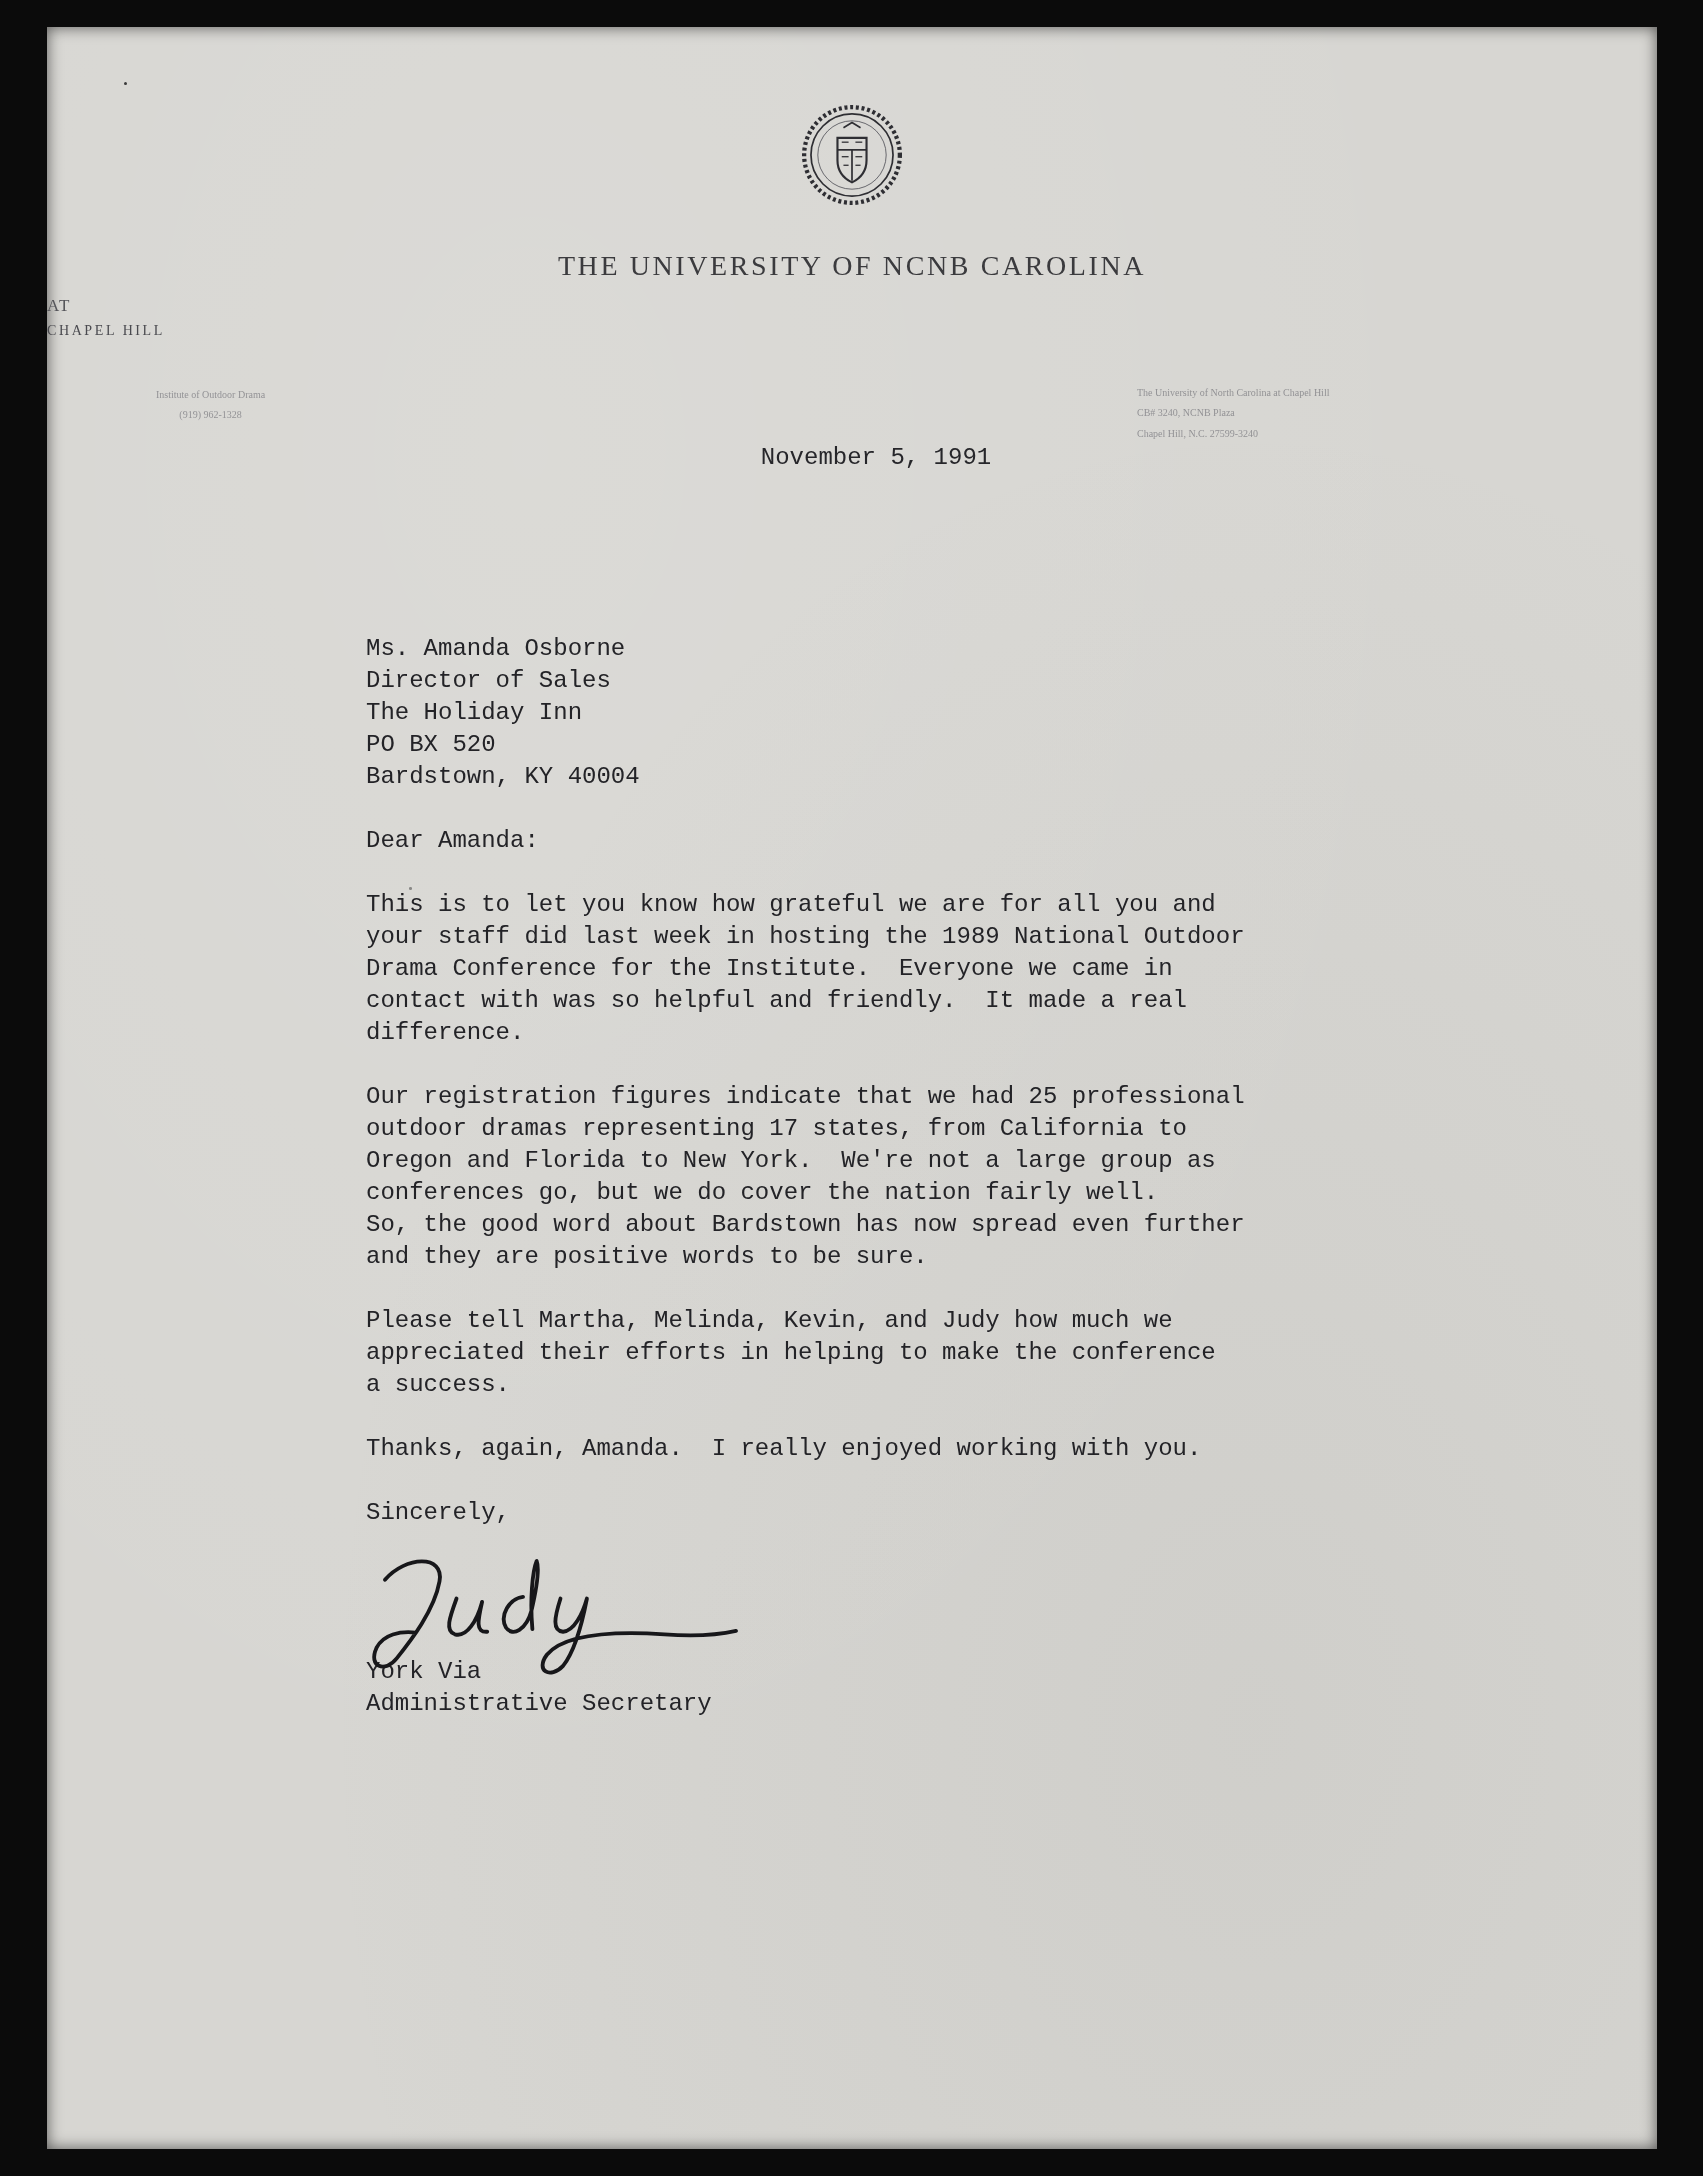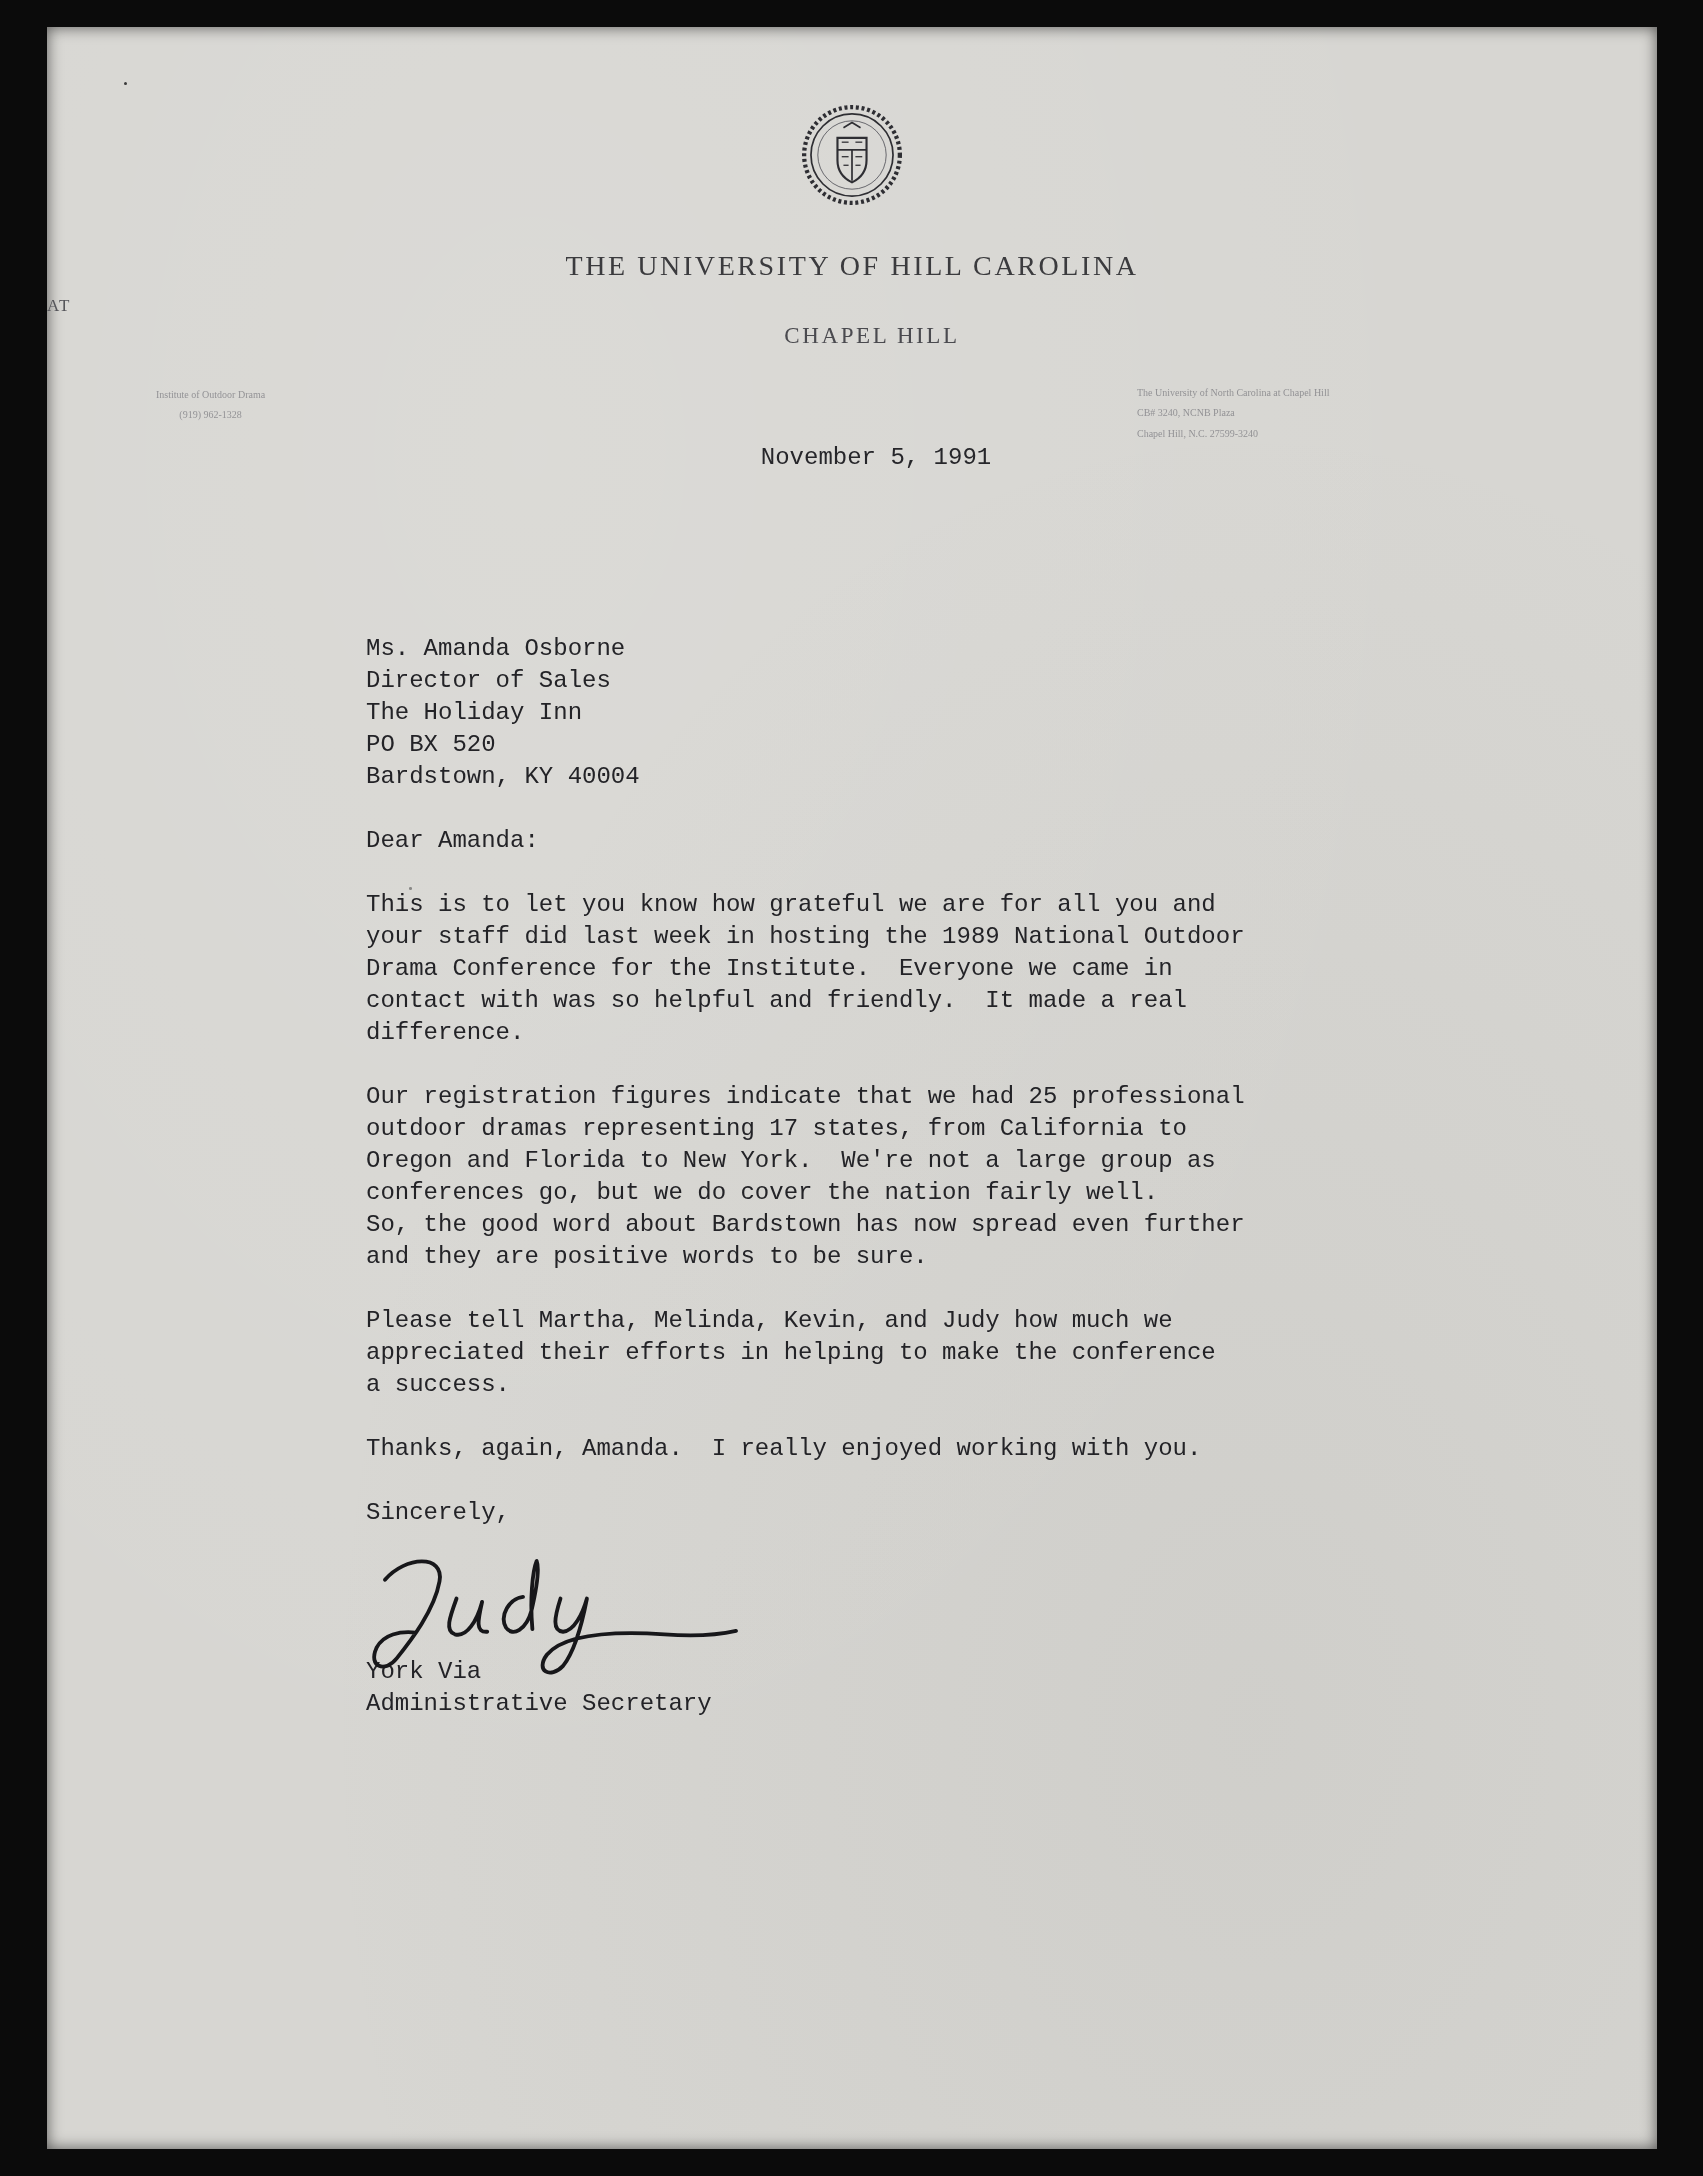--- a/index.html
+++ b/index.html
@@ -13,22 +13,22 @@
          box-shadow:0 0 15.3px rgba(0,0,0,0.6) inset;}
   .serif{font-family:"Liberation Serif", serif;}
   .mono{font-family:"Liberation Mono", monospace;padding-left:48px;}
   .pre{white-space:pre-wrap;}
   
   #seal{position:absolute;left:50%;top:75px;transform:translateX(-50%);}
   #uni-line{position:absolute;left:0;right:0;top:223px;text-align:center;
             font-size:28px;letter-spacing:2.6px;color:#3b3b3e;}
   #at-line{position:absolute;left:0;right:0;top:269px;text-align:left;
            font-size:17px;letter-spacing:1.7px;color:#55555a;}
-  #campus-line{position:absolute;left:0;right:0;top:296px;text-align:center;
-               font-size:23px;letter-spacing:2.6px;color:#4a4a4f;margin-left:40px;}
+  #campus-line{position:absolute;left:0;right:0;top:296px;text-align:left;
+               font-size:14px;letter-spacing:2.6px;color:#4a4a4f;}
   .lh-small{position:absolute;font-family:"Liberation Serif", serif;
             font-size:10px;line-height:20.4px;color:rgba(88,88,96,0.55);}
   #lh-left{left:109px;top:358px;text-align:center;}
   #lh-right{left:1090px;top:356px;}
   #date-line{position:absolute;left:0;right:0;top:417px;text-align:center;
              font-size:24px;color:#26262a;}
   
   #letter-body{position:absolute;left:319px;top:606px;width:1005px;
                font-size:24px;line-height:32px;color:#232327;}
   #letter-body .block{margin:0 0 32px 0;}
@@ -53,21 +53,21 @@
         <line x1="50" y1="47" x2="58" y2="47" stroke="#2e2e33" stroke-width="1.5"></line>
         <line x1="66" y1="47" x2="74" y2="47" stroke="#2e2e33" stroke-width="1.5"></line>
         <line x1="50" y1="64" x2="58" y2="64" stroke="#2e2e33" stroke-width="1.5"></line>
         <line x1="66" y1="64" x2="74" y2="64" stroke="#2e2e33" stroke-width="1.5"></line>
         <line x1="52" y1="74" x2="58" y2="74" stroke="#2e2e33" stroke-width="1.5"></line>
         <line x1="66" y1="74" x2="72" y2="74" stroke="#2e2e33" stroke-width="1.5"></line>
         <path d="M52,30 L62,24 L72,30" fill="none" stroke="#2e2e33" stroke-width="2"></path>
       </svg>
     </div>
 
-    <div id="uni-line" class="serif">THE UNIVERSITY OF HILL CAROLINA</div>
+    <div id="uni-line" class="serif">THE UNIVERSITY OF NCNB CAROLINA</div>
     <div id="at-line" class="serif">AT</div>
     <div id="campus-line" class="serif">CHAPEL HILL</div>
 
     <div id="lh-left" class="lh-small pre">Institute of Outdoor Drama
 (919) 962-1328</div>
     <div id="lh-right" class="lh-small pre">The University of North Carolina at Chapel Hill
 CB# 3240, NCNB Plaza
 Chapel Hill, N.C. 27599-3240</div>
 
     <div id="date-line" class="mono">November 5, 1991</div>

